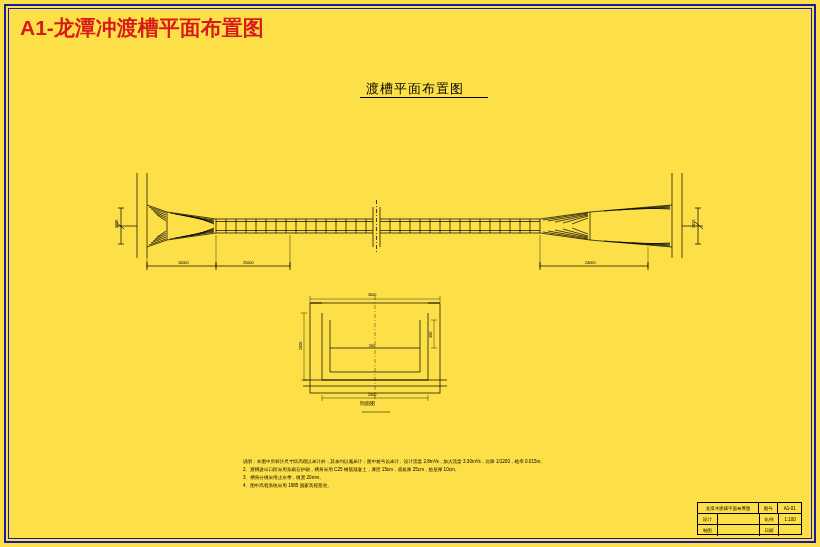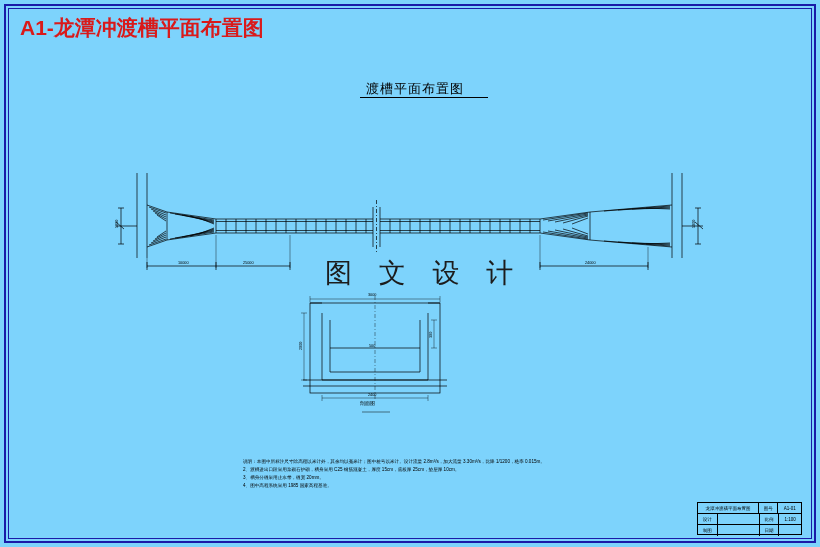--- a/index.html
+++ b/index.html
@@ -7,21 +7,21 @@
     padding: 0;
     background: #ffffff;
   }
   body {
     font-family: "Liberation Sans", sans-serif;
   }
   #page {
     position: relative;
     width: 820px;
     height: 547px;
-    background: #7dd3fc;
+    background: #fde047;
     overflow: hidden;
   }
   
   .sheet-border-outer {
     position: absolute;
     left: 4px;
     top: 4px;
     width: 812px;
     height: 539px;
     border: 2px solid #1a1aa8;
@@ -343,21 +343,20 @@
     <text class="lbl-sm" x="695" y="228" transform="rotate(-90 695 228)">5000</text>
     <text class="lbl-sm" x="368" y="296">3000</text>
     <text class="lbl-sm" x="368" y="396">2400</text>
     <text class="lbl-sm" x="302" y="350" transform="rotate(-90 302 350)">2000</text>
     <text class="lbl-sm" x="432" y="338" transform="rotate(-90 432 338)">300</text>
     <text class="lbl-sm" x="369" y="347">500</text>
   </svg>
 
   <div class="sect-caption" style="left:360px; top:400px;">剖面图</div>
 
-  <div class="watermark">图 文 设 计</div>
 
   <div class="notes">
     <div>说明：本图中所标注尺寸除高程以米计外，其余均以毫米计；图中桩号以米计。设计流量 2.8m³/s，加大流量 3.30m³/s，比降 1/1200，糙率 0.015m。</div>
     <div>2、渡槽进出口段采用浆砌石护砌，槽身采用 C25 钢筋混凝土，厚度 15cm，底板厚 25cm，垫层厚 10cm。</div>
     <div>3、槽身分缝采用止水带，缝宽 20mm。</div>
     <div>4、图中高程系统采用 1985 国家高程基准。</div>
   </div>
 
   <div class="title-block">
     <div class="tb-row">

